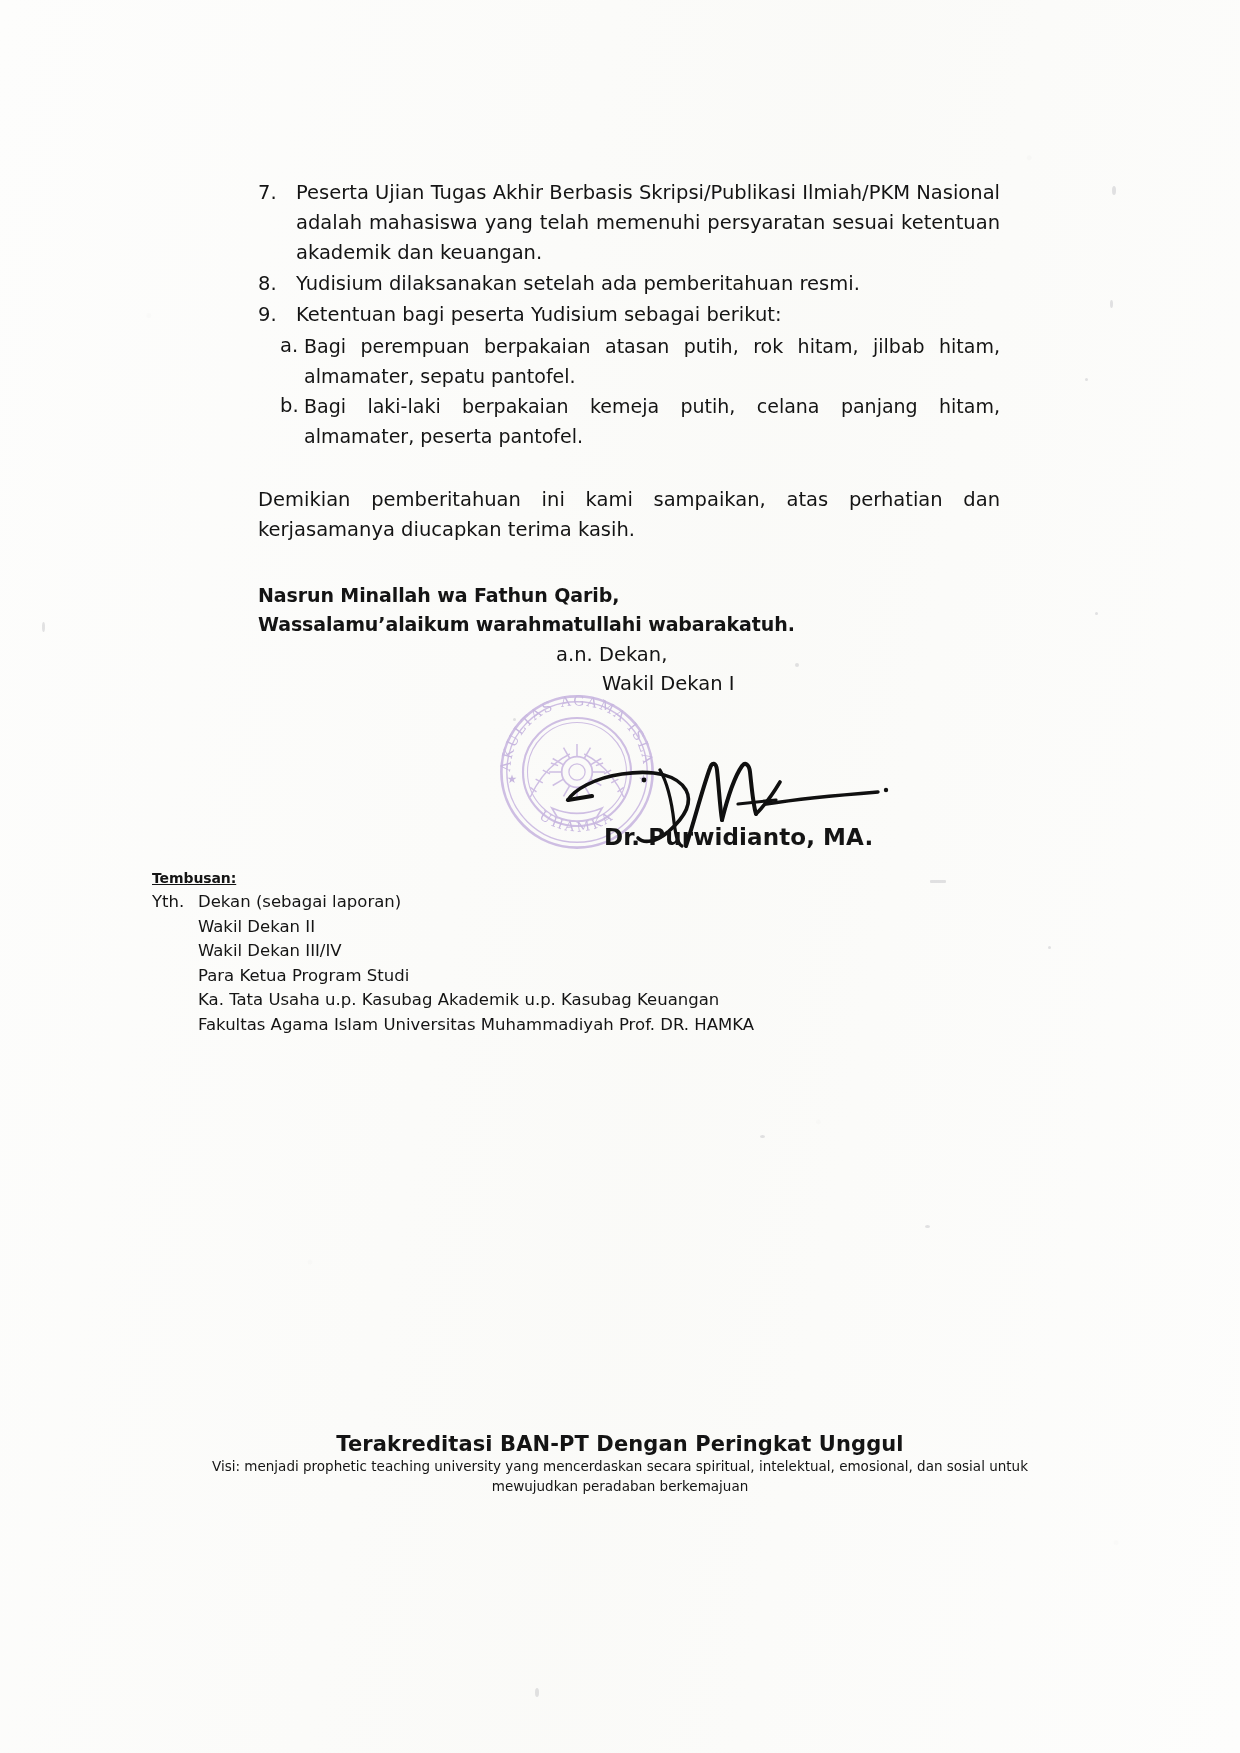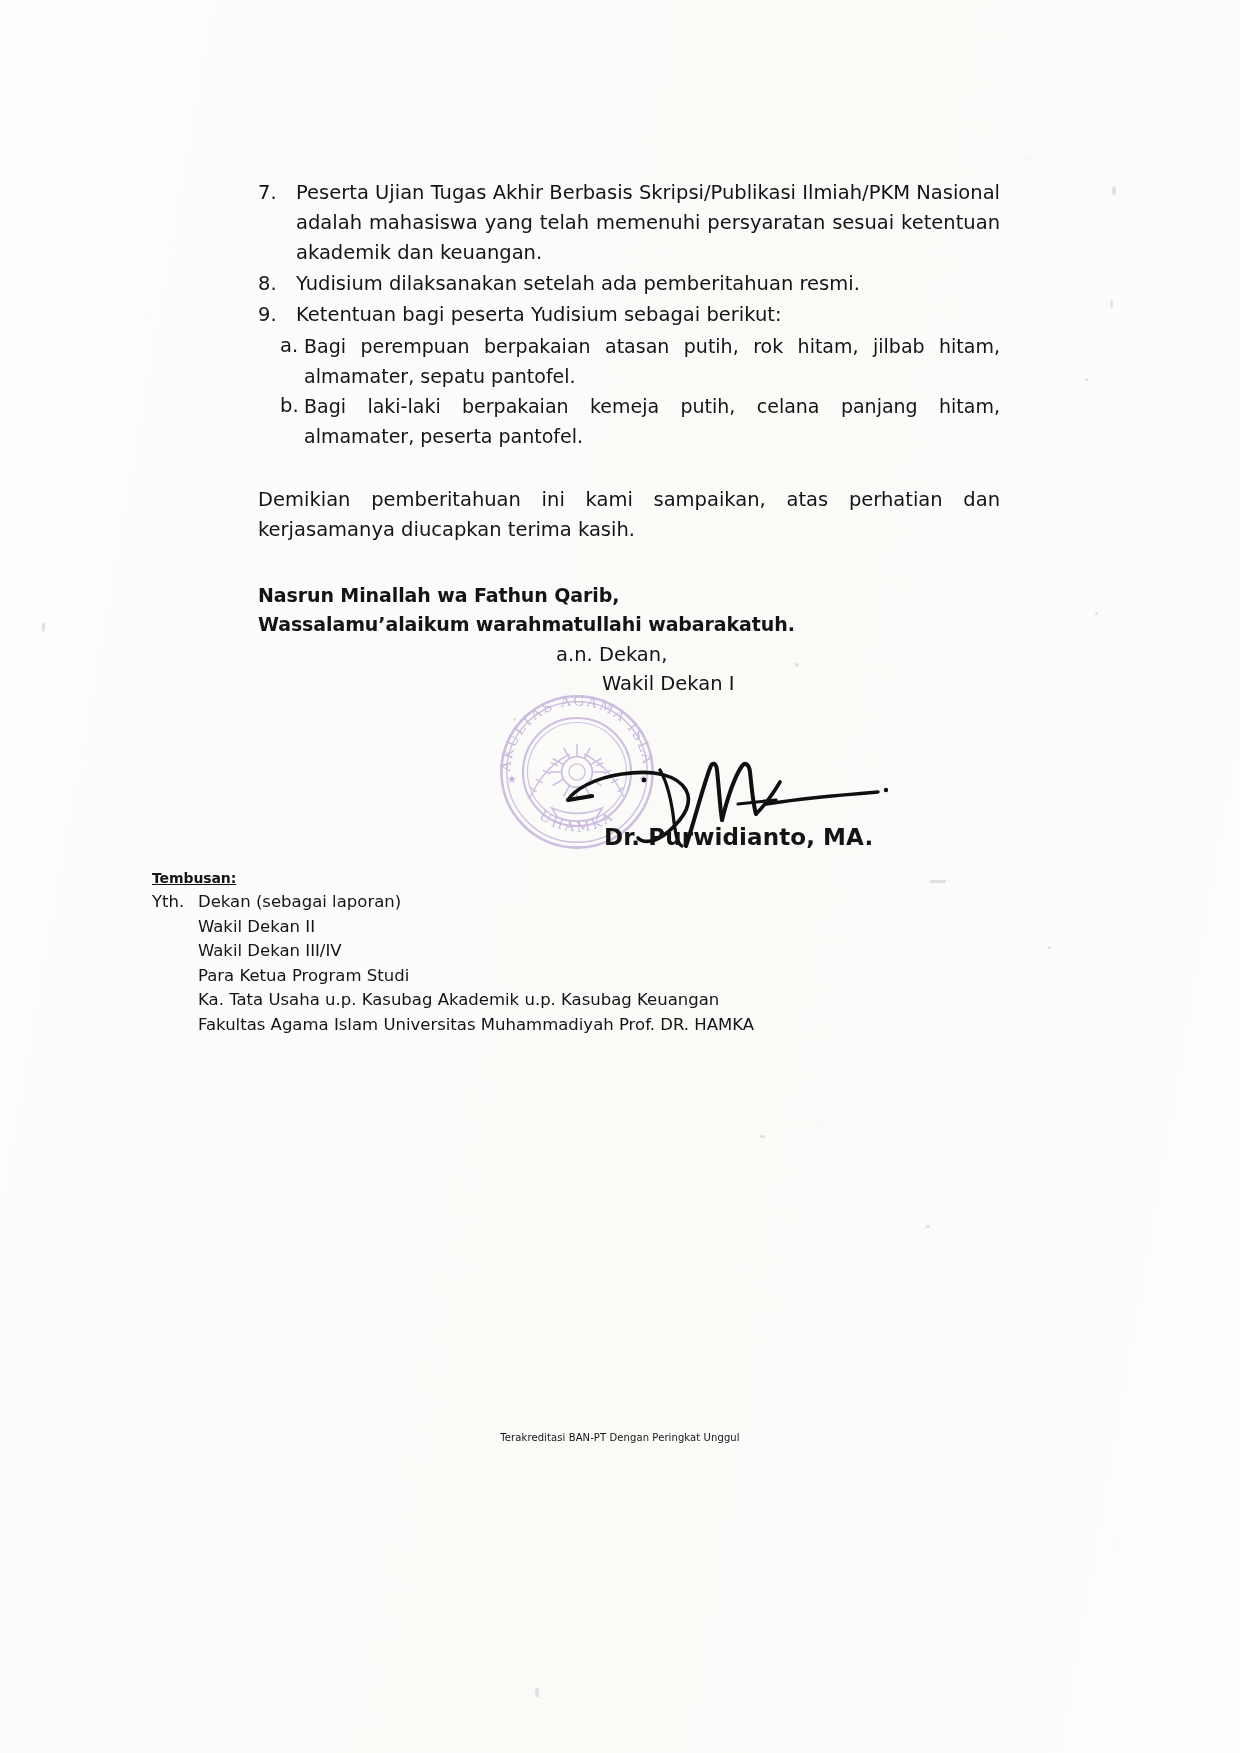--- a/index.html
+++ b/index.html
@@ -164,22 +164,22 @@
 
   
   .footer {
     position: absolute;
     left: 0;
     right: 0;
     top: 1432px;
     text-align: center;
   }
   .footer-accr {
-    font-size: 10px;
-    font-weight: normal;
+    font-size: 21px;
+    font-weight: bold;
     letter-spacing: 0.1px;
   }
   .footer-visi {
     font-size: 13.5px;
     line-height: 20px;
     margin: 0 auto;
     width: 830px;
   }
 
   
@@ -319,15 +319,19 @@
     </div>
     <div class="tembusan-item">Wakil Dekan II</div>
     <div class="tembusan-item">Wakil Dekan III/IV</div>
     <div class="tembusan-item">Para Ketua Program Studi</div>
     <div class="tembusan-item">Ka. Tata Usaha u.p. Kasubag Akademik u.p. Kasubag Keuangan</div>
     <div class="tembusan-item">Fakultas Agama Islam Universitas Muhammadiyah Prof. DR. HAMKA</div>
   </div>
 
   <div class="footer">
     <div class="footer-accr">Terakreditasi BAN-PT Dengan Peringkat Unggul</div>
+    <div class="footer-visi">
+      <div>Visi: menjadi prophetic teaching university yang mencerdaskan secara spiritual, intelektual, emosional, dan sosial untuk</div>
+      <div>mewujudkan peradaban berkemajuan</div>
+    </div>
   </div>
 
 </div>
 
 </body></html>

